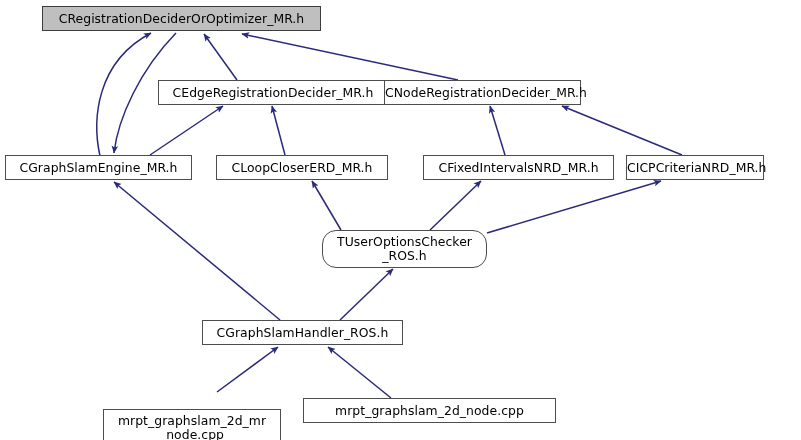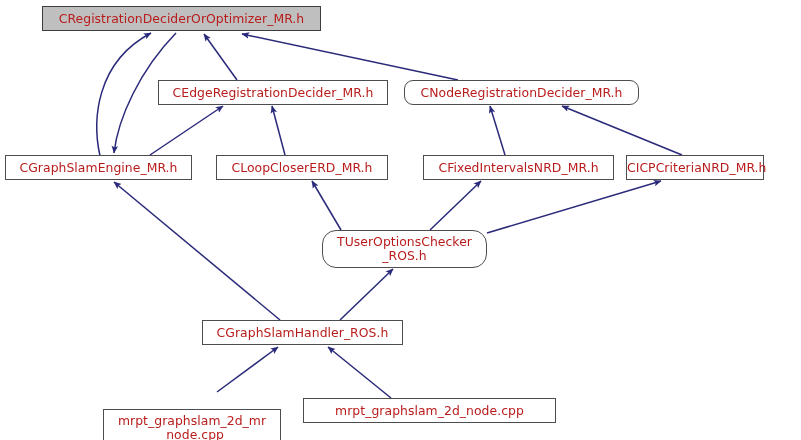--- a/index.html
+++ b/index.html
@@ -22,21 +22,21 @@
     top: 0;
     width: 801px;
     height: 440px;
     pointer-events: none;
   }
   .node {
     position: absolute;
     box-sizing: border-box;
     border: 1px solid #4d4d4d;
     background: #ffffff;
-    color: #b91c1c;
+    color: #000000;
     display: flex;
     align-items: center;
     justify-content: center;
     text-align: center;
     font-size: 12.4px;
     line-height: 14px;
     letter-spacing: 0.05px;
     white-space: pre-line;
     z-index: 2;
   }
@@ -72,21 +72,21 @@
       <path d="M 430,230 L 481,181" fill="none" stroke="#2a2a7a" stroke-width="1.5" marker-end="url(#arrowhead)"></path>
       <path d="M 487,233 L 661,181" fill="none" stroke="#2a2a7a" stroke-width="1.5" marker-end="url(#arrowhead)"></path>
       <path d="M 280,320 L 114,182" fill="none" stroke="#2a2a7a" stroke-width="1.5" marker-end="url(#arrowhead)"></path>
       <path d="M 340,320 L 393,269" fill="none" stroke="#2a2a7a" stroke-width="1.5" marker-end="url(#arrowhead)"></path>
       <path d="M 217,392 L 278,347" fill="none" stroke="#2a2a7a" stroke-width="1.5" marker-end="url(#arrowhead)"></path>
       <path d="M 391,398 L 328,347" fill="none" stroke="#2a2a7a" stroke-width="1.5" marker-end="url(#arrowhead)"></path>
     </svg>
   <div id="node-layer">
       <div class="node root" style="left: 42px; top: 6px; width: 279px; height: 25px;"><span class="node-label">CRegistrationDeciderOrOptimizer_MR.h</span></div>
       <div class="node" style="left: 150px; top: 80px; width: 230px; height: 25px; margin-left: 8px;"><span class="node-label">CEdgeRegistrationDecider_MR.h</span></div>
-      <div class="node" style="left: 404px; top: 80px; width: 235px; height: 25px; border-radius: 9px;"><span class="node-label">CNodeRegistrationDecider_MR.h</span></div>
+      <div class="node" style="left: 384px; top: 80px; width: 197px; height: 25px;"><span class="node-label">CNodeRegistrationDecider_MR.h</span></div>
       <div class="node" style="left: 5px; top: 155px; width: 187px; height: 25px;"><span class="node-label">CGraphSlamEngine_MR.h</span></div>
       <div class="node" style="left: 216px; top: 155px; width: 172px; height: 25px;"><span class="node-label">CLoopCloserERD_MR.h</span></div>
       <div class="node" style="left: 423px; top: 155px; width: 191px; height: 25px;"><span class="node-label">CFixedIntervalsNRD_MR.h</span></div>
       <div class="node" style="left: 626px; top: 155px; width: 138px; height: 25px;"><span class="node-label">CICPCriteriaNRD_MR.h</span></div>
       <div class="node" style="left: 322px; top: 230px; width: 165px; height: 38px; border-radius: 14px;"><span class="node-label">TUserOptionsChecker
 _ROS.h</span></div>
       <div class="node" style="left: 202px; top: 320px; width: 201px; height: 25px;"><span class="node-label">CGraphSlamHandler_ROS.h</span></div>
       <div class="node" style="left: 103px; top: 409px; width: 178px; height: 38px;"><span class="node-label">mrpt_graphslam_2d_mr
 _node.cpp</span></div>
       <div class="node" style="left: 303px; top: 398px; width: 253px; height: 25px;"><span class="node-label">mrpt_graphslam_2d_node.cpp</span></div>

